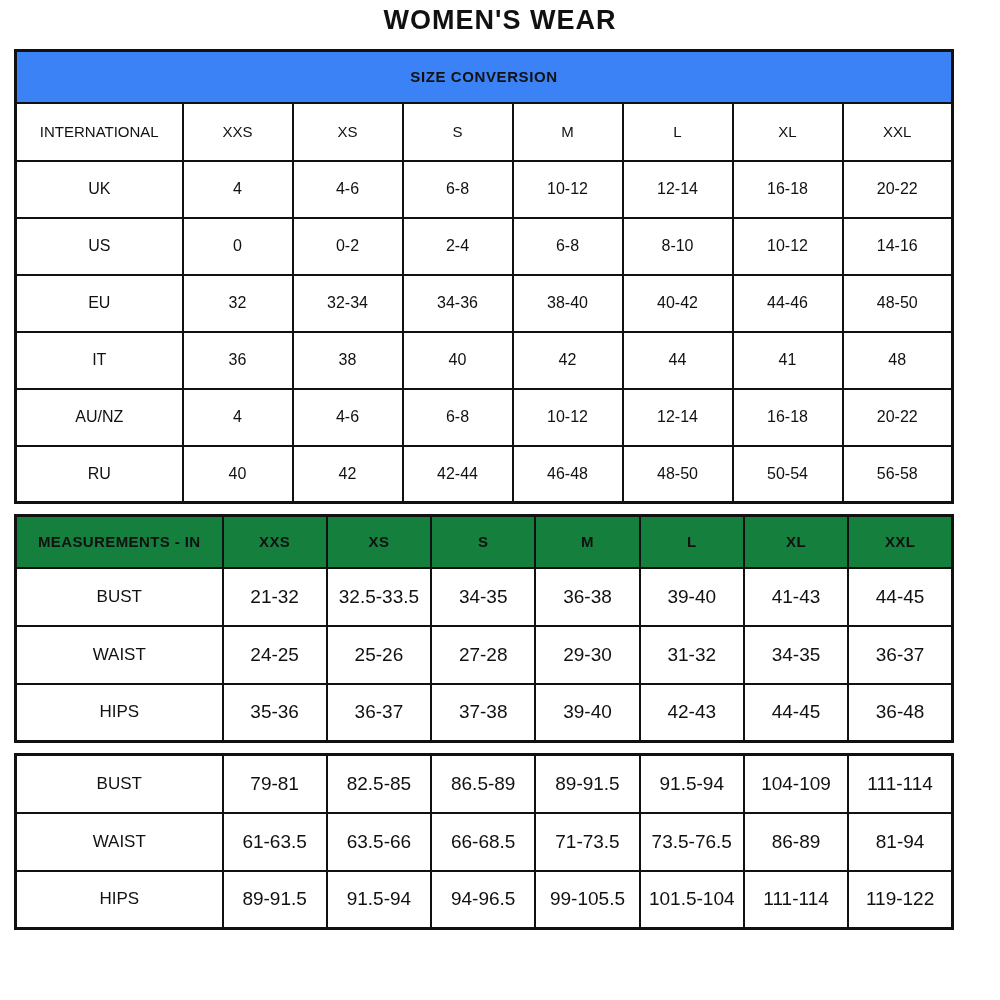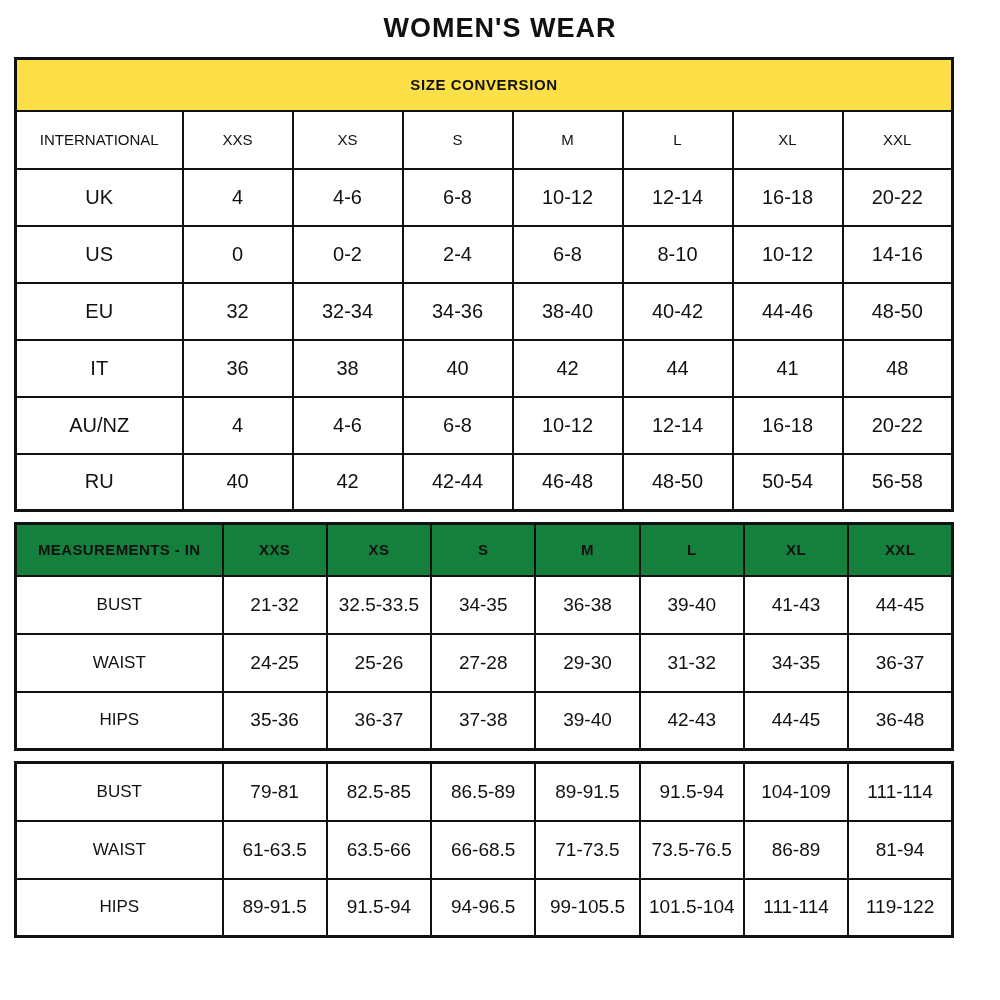--- a/index.html
+++ b/index.html
@@ -5,21 +5,21 @@
   * { box-sizing: border-box; margin: 0; padding: 0; }
   html, body {
     width: 1000px;
     background: #ffffff;
     font-family: "Liberation Sans", sans-serif;
     color: #111111;
   }
   .sheet {
     width: 972px;
     margin: 0 auto;
-    padding-top: 12px;
+    padding-top: 4px;
   }
   .page-title {
     text-align: center;
     font-size: 27px;
     font-weight: bold;
     letter-spacing: 1px;
     line-height: 32px;
     margin-bottom: 13px;
     color: #111111;
   }
@@ -34,28 +34,28 @@
     text-align: center;
     vertical-align: middle;
     overflow: hidden;
     white-space: nowrap;
   }
   
   .conv-table { margin-bottom: 10px; }
   .conv-table col.label-col { width: 167px; }
   .conv-header-row { height: 52px; }
   .conv-header-cell {
-    background: #fde047;
+    background: #3b82f6;
     font-size: 15px;
     font-weight: bold;
     letter-spacing: 0.6px;
   }
   .conv-size-row { height: 58px; }
   .conv-row { height: 57px; }
-  .conv-table td { font-size: 20px; font-weight: normal; }
+  .conv-table td { font-size: 16px; font-weight: normal; }
   .conv-size-row td { font-size: 15px; }
   
   .meas-table { margin-bottom: 10px; }
   .meas-table col.label-col { width: 207px; }
   .meas-header-row { height: 52px; }
   .meas-header-row th {
     background: #15803d;
     font-size: 15px;
     font-weight: bold;
     letter-spacing: 0.4px;

